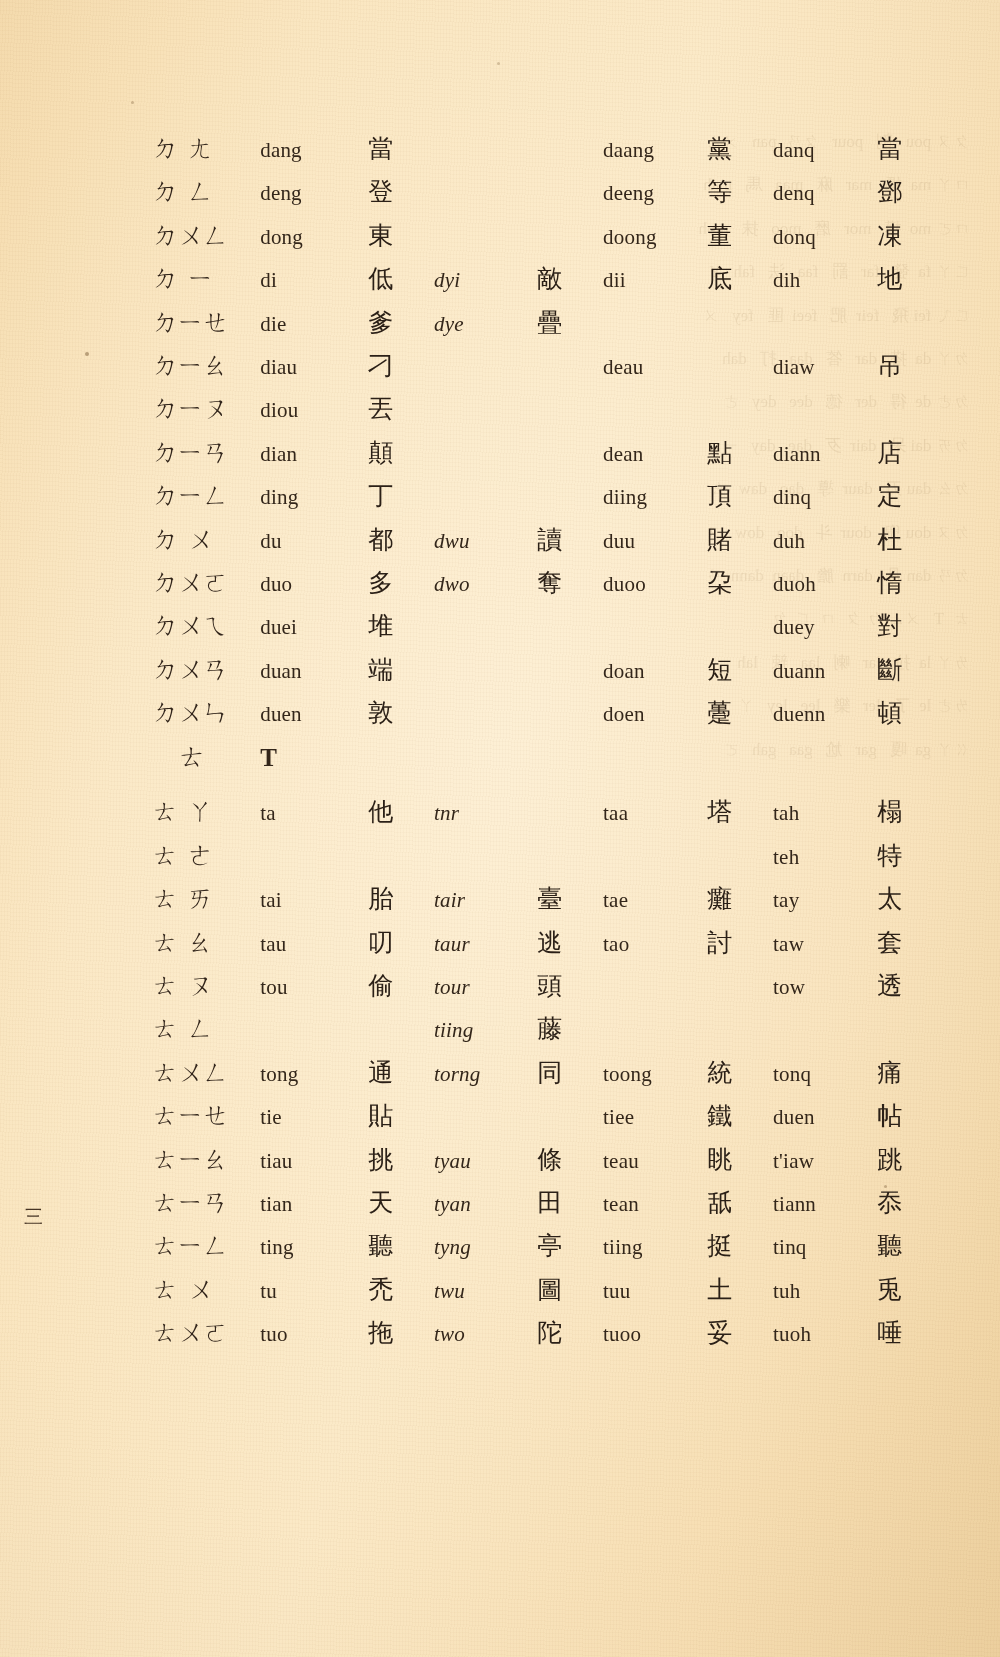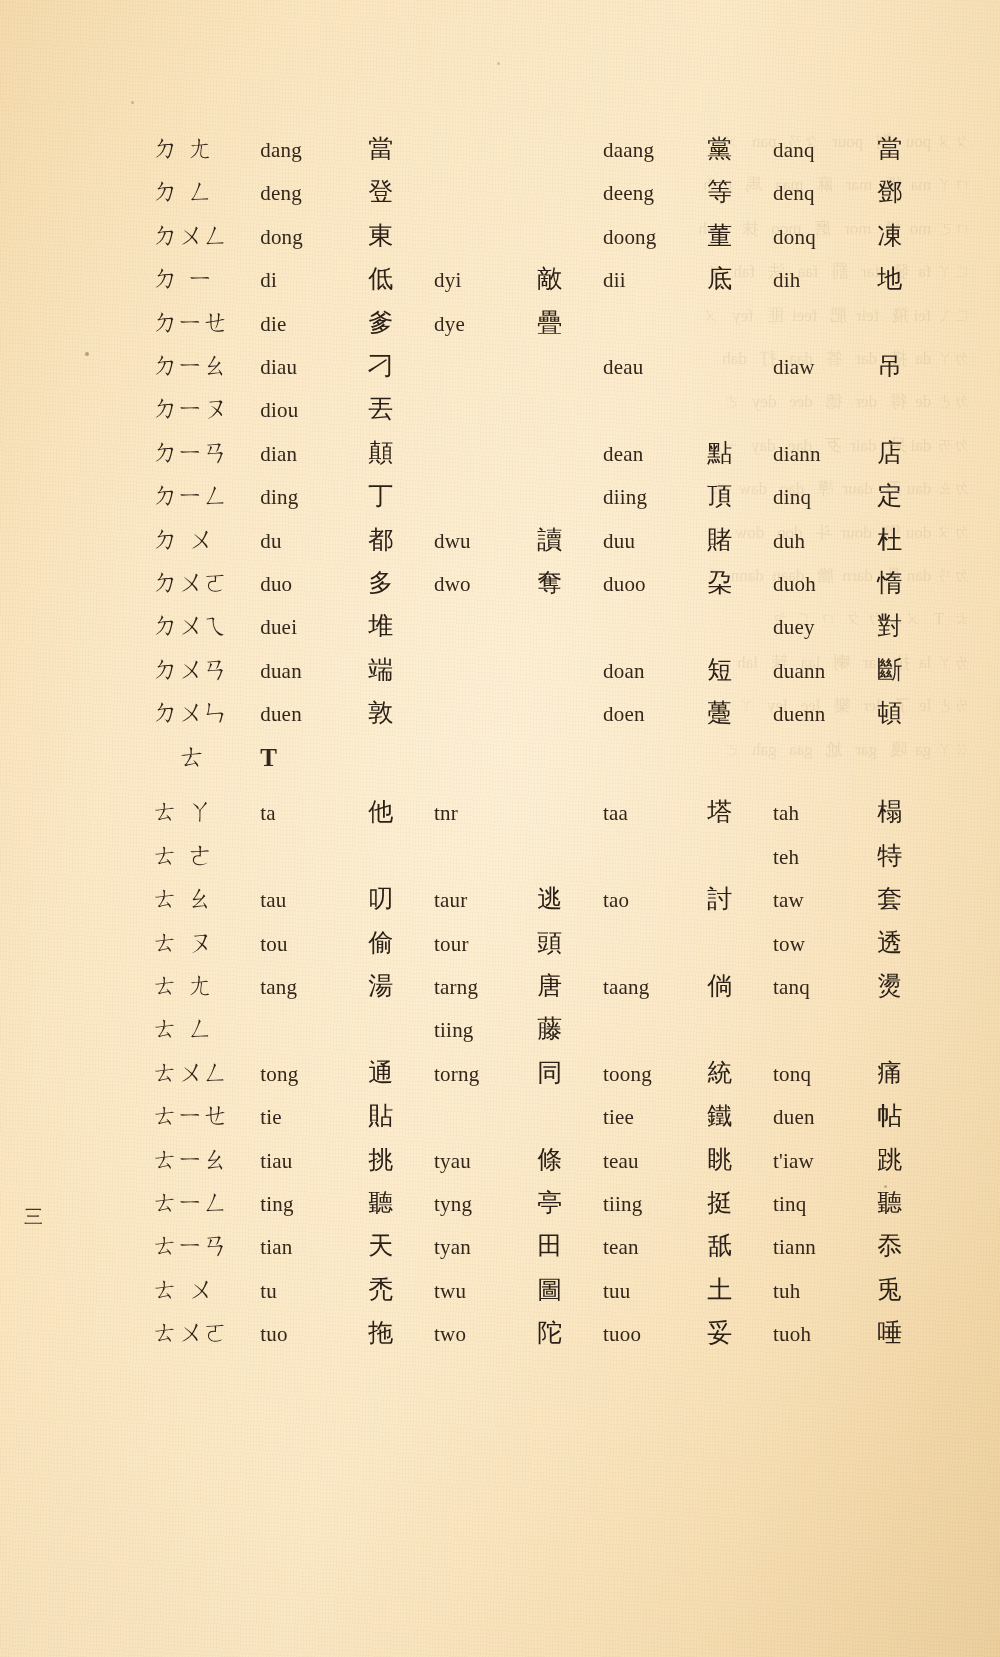--- a/index.html
+++ b/index.html
@@ -51,21 +51,21 @@
     padding:0;
     vertical-align:baseline;
     height:43.4px;
     color:#2e2217;
     white-space:nowrap;
   }
   
   .c-bpmf{width:112px;}
   .c-rom1{width:118px;}
   .c-ch1 {width:72px;}
-  .c-rom2{width:112px;}
+  .c-rom2{width:112px;font-style:italic;}
   .c-ch2 {width:72px;}
   .c-rom3{width:112px;}
   .c-ch3 {width:72px;}
   .c-ch4 {width:72px;}
 
   .bpmf{
     font-family:"DejaVu Sans", sans-serif;
     font-size:25px;
     letter-spacing:0px;
     color:#31241a;
@@ -340,20 +340,33 @@
           <td class="c-ch1"></td>
           <td class="c-rom2"></td>
           <td class="c-ch2"></td>
           <td class="c-rom3"></td>
           <td class="c-ch3"></td>
           <td class="c-rom3"><span class="rom">teh</span></td>
           <td class="c-ch4"><span class="han">特</span></td>
         </tr>
         <tr>
           <td class="c-bpmf">
+            <span class="bpmf">ㄊ<span class="sp"></span>ㄞ</span>
+          </td>
+          <td class="c-rom1"><span class="rom">tai</span></td>
+          <td class="c-ch1"><span class="han">胎</span></td>
+          <td class="c-rom2"><span class="rom">tair</span></td>
+          <td class="c-ch2"><span class="han">臺</span></td>
+          <td class="c-rom3"><span class="rom">tae</span></td>
+          <td class="c-ch3"><span class="han">癱</span></td>
+          <td class="c-rom3"><span class="rom">tay</span></td>
+          <td class="c-ch4"><span class="han">太</span></td>
+        </tr>
+        <tr>
+          <td class="c-bpmf">
             <span class="bpmf">ㄊ<span class="sp"></span>ㄠ</span>
           </td>
           <td class="c-rom1"><span class="rom">tau</span></td>
           <td class="c-ch1"><span class="han">叨</span></td>
           <td class="c-rom2"><span class="rom">taur</span></td>
           <td class="c-ch2"><span class="han">逃</span></td>
           <td class="c-rom3"><span class="rom">tao</span></td>
           <td class="c-ch3"><span class="han">討</span></td>
           <td class="c-rom3"><span class="rom">taw</span></td>
           <td class="c-ch4"><span class="han">套</span></td>
@@ -366,33 +379,20 @@
           <td class="c-ch1"><span class="han">偷</span></td>
           <td class="c-rom2"><span class="rom">tour</span></td>
           <td class="c-ch2"><span class="han">頭</span></td>
           <td class="c-rom3"></td>
           <td class="c-ch3"></td>
           <td class="c-rom3"><span class="rom">tow</span></td>
           <td class="c-ch4"><span class="han">透</span></td>
         </tr>
         <tr>
           <td class="c-bpmf">
-            <span class="bpmf">ㄊ<span class="sp"></span>ㄤ</span>
-          </td>
-          <td class="c-rom1"><span class="rom">tang</span></td>
-          <td class="c-ch1"><span class="han">湯</span></td>
-          <td class="c-rom2"><span class="rom">tarng</span></td>
-          <td class="c-ch2"><span class="han">唐</span></td>
-          <td class="c-rom3"><span class="rom">taang</span></td>
-          <td class="c-ch3"><span class="han">倘</span></td>
-          <td class="c-rom3"><span class="rom">tanq</span></td>
-          <td class="c-ch4"><span class="han">燙</span></td>
-        </tr>
-        <tr>
-          <td class="c-bpmf">
             <span class="bpmf">ㄊ<span class="sp"></span>ㄥ</span>
           </td>
           <td class="c-rom1"></td>
           <td class="c-ch1"></td>
           <td class="c-rom2"><span class="rom">tiing</span></td>
           <td class="c-ch2"><span class="han">藤</span></td>
           <td class="c-rom3"></td>
           <td class="c-ch3"></td>
           <td class="c-rom3"></td>
           <td class="c-ch4"></td>
@@ -431,46 +431,46 @@
           <td class="c-ch1"><span class="han">挑</span></td>
           <td class="c-rom2"><span class="rom">tyau</span></td>
           <td class="c-ch2"><span class="han">條</span></td>
           <td class="c-rom3"><span class="rom">teau</span></td>
           <td class="c-ch3"><span class="han">眺</span></td>
           <td class="c-rom3"><span class="rom">t'iaw</span></td>
           <td class="c-ch4"><span class="han">跳</span></td>
         </tr>
         <tr>
           <td class="c-bpmf">
+            <span class="bpmf">ㄊㄧㄢ</span>
+          </td>
+          <td class="c-rom1"><span class="rom">tian</span></td>
+          <td class="c-ch1"><span class="han">天</span></td>
+          <td class="c-rom2"><span class="rom">tyan</span></td>
+          <td class="c-ch2"><span class="han">田</span></td>
+          <td class="c-rom3"><span class="rom">tean</span></td>
+          <td class="c-ch3"><span class="han">舐</span></td>
+          <td class="c-rom3"><span class="rom">tiann</span></td>
+          <td class="c-ch4"><span class="han">忝</span></td>
+        </tr>
+        <tr>
+          <td class="c-bpmf">
             <span class="bpmf">ㄊㄧㄥ</span>
           </td>
           <td class="c-rom1"><span class="rom">ting</span></td>
           <td class="c-ch1"><span class="han">聽</span></td>
           <td class="c-rom2"><span class="rom">tyng</span></td>
           <td class="c-ch2"><span class="han">亭</span></td>
           <td class="c-rom3"><span class="rom">tiing</span></td>
           <td class="c-ch3"><span class="han">挺</span></td>
           <td class="c-rom3"><span class="rom">tinq</span></td>
           <td class="c-ch4"><span class="han">聽</span></td>
         </tr>
         <tr>
           <td class="c-bpmf">
-            <span class="bpmf">ㄊㄧㄢ</span>
-          </td>
-          <td class="c-rom1"><span class="rom">tian</span></td>
-          <td class="c-ch1"><span class="han">天</span></td>
-          <td class="c-rom2"><span class="rom">tyan</span></td>
-          <td class="c-ch2"><span class="han">田</span></td>
-          <td class="c-rom3"><span class="rom">tean</span></td>
-          <td class="c-ch3"><span class="han">舐</span></td>
-          <td class="c-rom3"><span class="rom">tiann</span></td>
-          <td class="c-ch4"><span class="han">忝</span></td>
-        </tr>
-        <tr>
-          <td class="c-bpmf">
             <span class="bpmf">ㄊ<span class="sp"></span>ㄨ</span>
           </td>
           <td class="c-rom1"><span class="rom">tu</span></td>
           <td class="c-ch1"><span class="han">禿</span></td>
           <td class="c-rom2"><span class="rom">twu</span></td>
           <td class="c-ch2"><span class="han">圖</span></td>
           <td class="c-rom3"><span class="rom">tuu</span></td>
           <td class="c-ch3"><span class="han">土</span></td>
           <td class="c-rom3"><span class="rom">tuh</span></td>
           <td class="c-ch4"><span class="han">兎</span></td>

